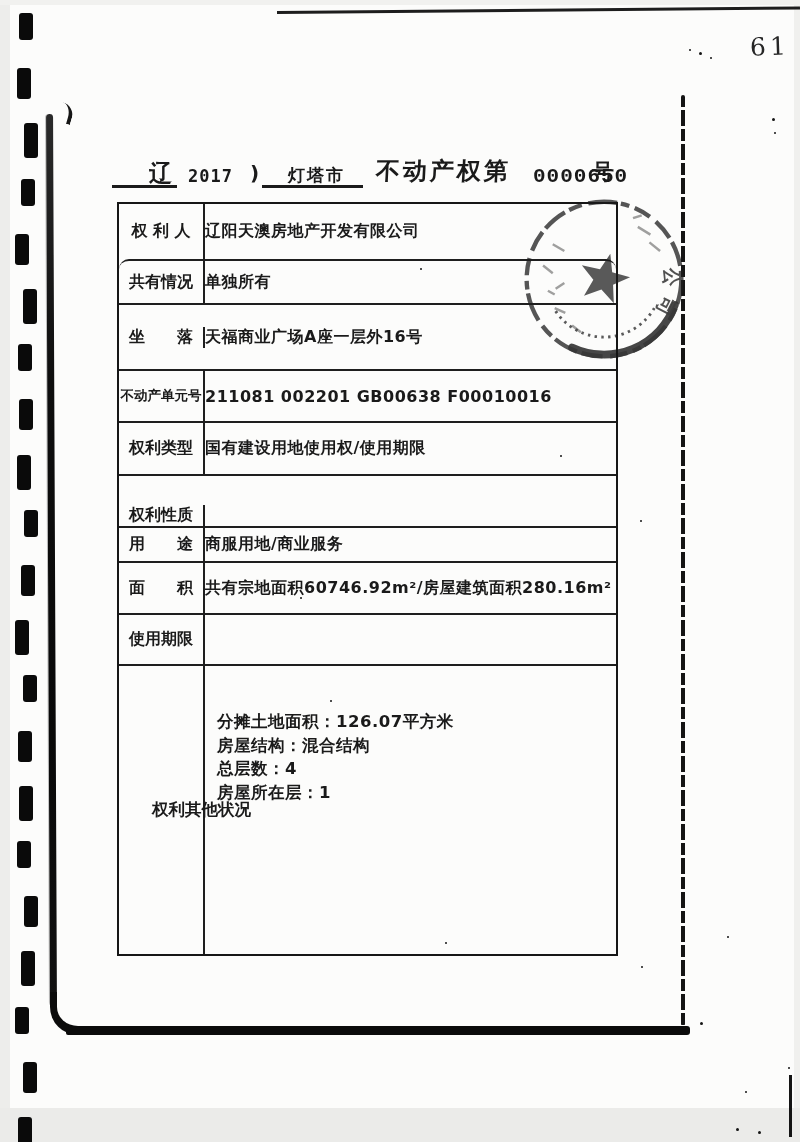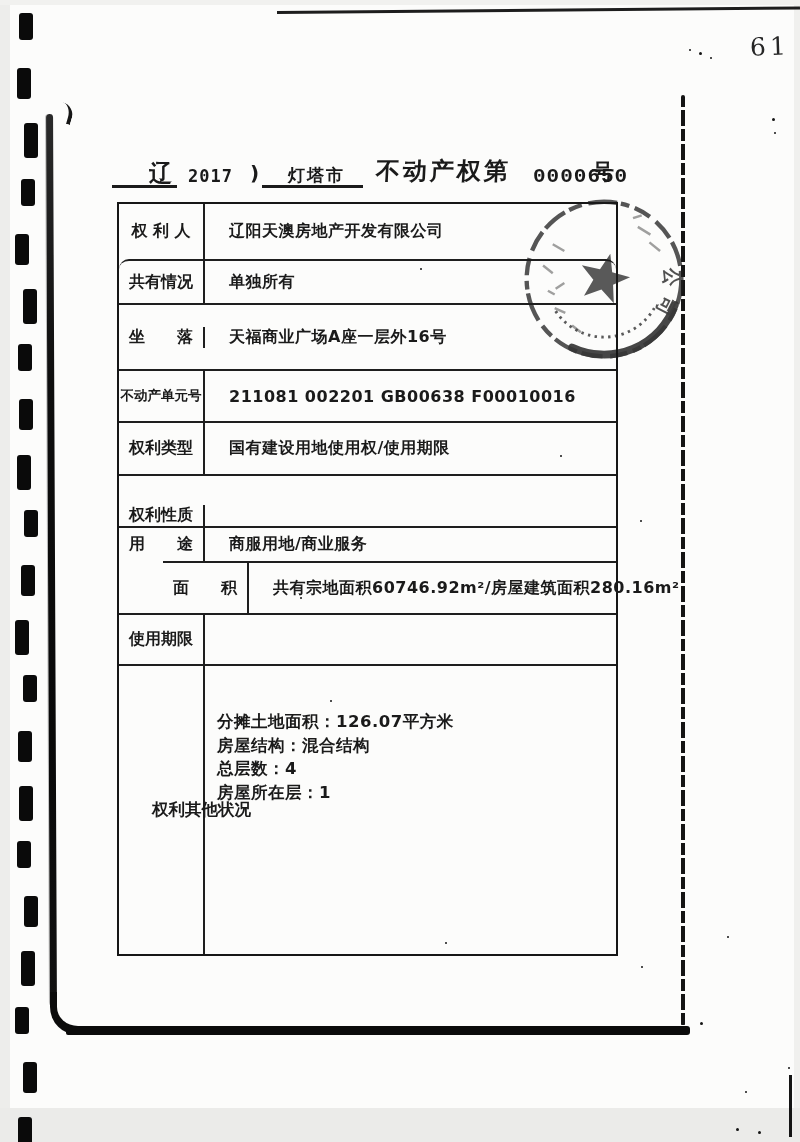--- a/index.html
+++ b/index.html
@@ -45,21 +45,21 @@
   .t-suffix{left:592px;top:157px;font-size:22px;font-weight:700;}
   
   .cert-table{position:absolute;left:117px;top:202px;width:501px;height:754px;
     border:2.5px solid #161616;box-sizing:border-box;display:flex;flex-direction:column;}
   .c-row{display:flex;border-top:2px solid #1e1e1e;box-sizing:border-box;flex:0 0 auto;}
   .c-row:first-child{border-top:none;}
   .c-row.grow{flex:1 1 auto;}
   .label-cell{width:86px;flex:0 0 86px;border-right:2px solid #1e1e1e;box-sizing:border-box;
     display:flex;align-items:center;justify-content:center;text-align:center;
     font-size:16px;font-weight:600;white-space:pre;}
-  .value-cell{flex:1;display:flex;align-items:center;padding-left:24px;
+  .value-cell{flex:1;display:flex;align-items:center;padding-left:0;
     font-size:16px;font-weight:600;letter-spacing:.5px;white-space:pre;}
   .label-vertical{width:18px;word-break:break-all;line-height:24px;font-size:16.5px;font-weight:600;text-align:center;}
   .other-value{display:block;padding:44px 0 0 12px;}
   .other-value .oline{line-height:23.5px;font-size:16.5px;font-weight:600;letter-spacing:.5px;white-space:pre;}
   
   .stamp{position:absolute;left:516px;top:194px;width:176px;height:176px;opacity:.85;}
 </style>
 </head>
 <body>
 
@@ -135,21 +135,21 @@
         <div class="label-cell">权利类型</div>
         <div class="value-cell">国有建设用地使用权/使用期限</div>
       </div>
       <div class="c-row" style="height: 52px; align-items: flex-end;">
         <div class="label-cell">权利性质</div>
       </div>
       <div class="c-row" style="height: 35px;">
         <div class="label-cell">用　　途</div>
         <div class="value-cell">商服用地/商业服务</div>
       </div>
-      <div class="c-row" style="height: 52px; margin-left: 44px;">
+      <div class="c-row" style="height: 52px;">
         <div class="label-cell">面　　积</div>
         <div class="value-cell">共有宗地面积60746.92m²/房屋建筑面积280.16m²</div>
       </div>
       <div class="c-row" style="height: 51px;">
         <div class="label-cell">使用期限</div>
       </div>
       <div class="c-row grow">
         <div class="label-cell"><div class="label-vertical">权利其他状况</div></div>
         <div class="value-cell other-value"><div class="oline">分摊土地面积：126.07平方米</div><div class="oline">房屋结构：混合结构</div><div class="oline">总层数：4</div><div class="oline">房屋所在层：1</div></div>
       </div>

